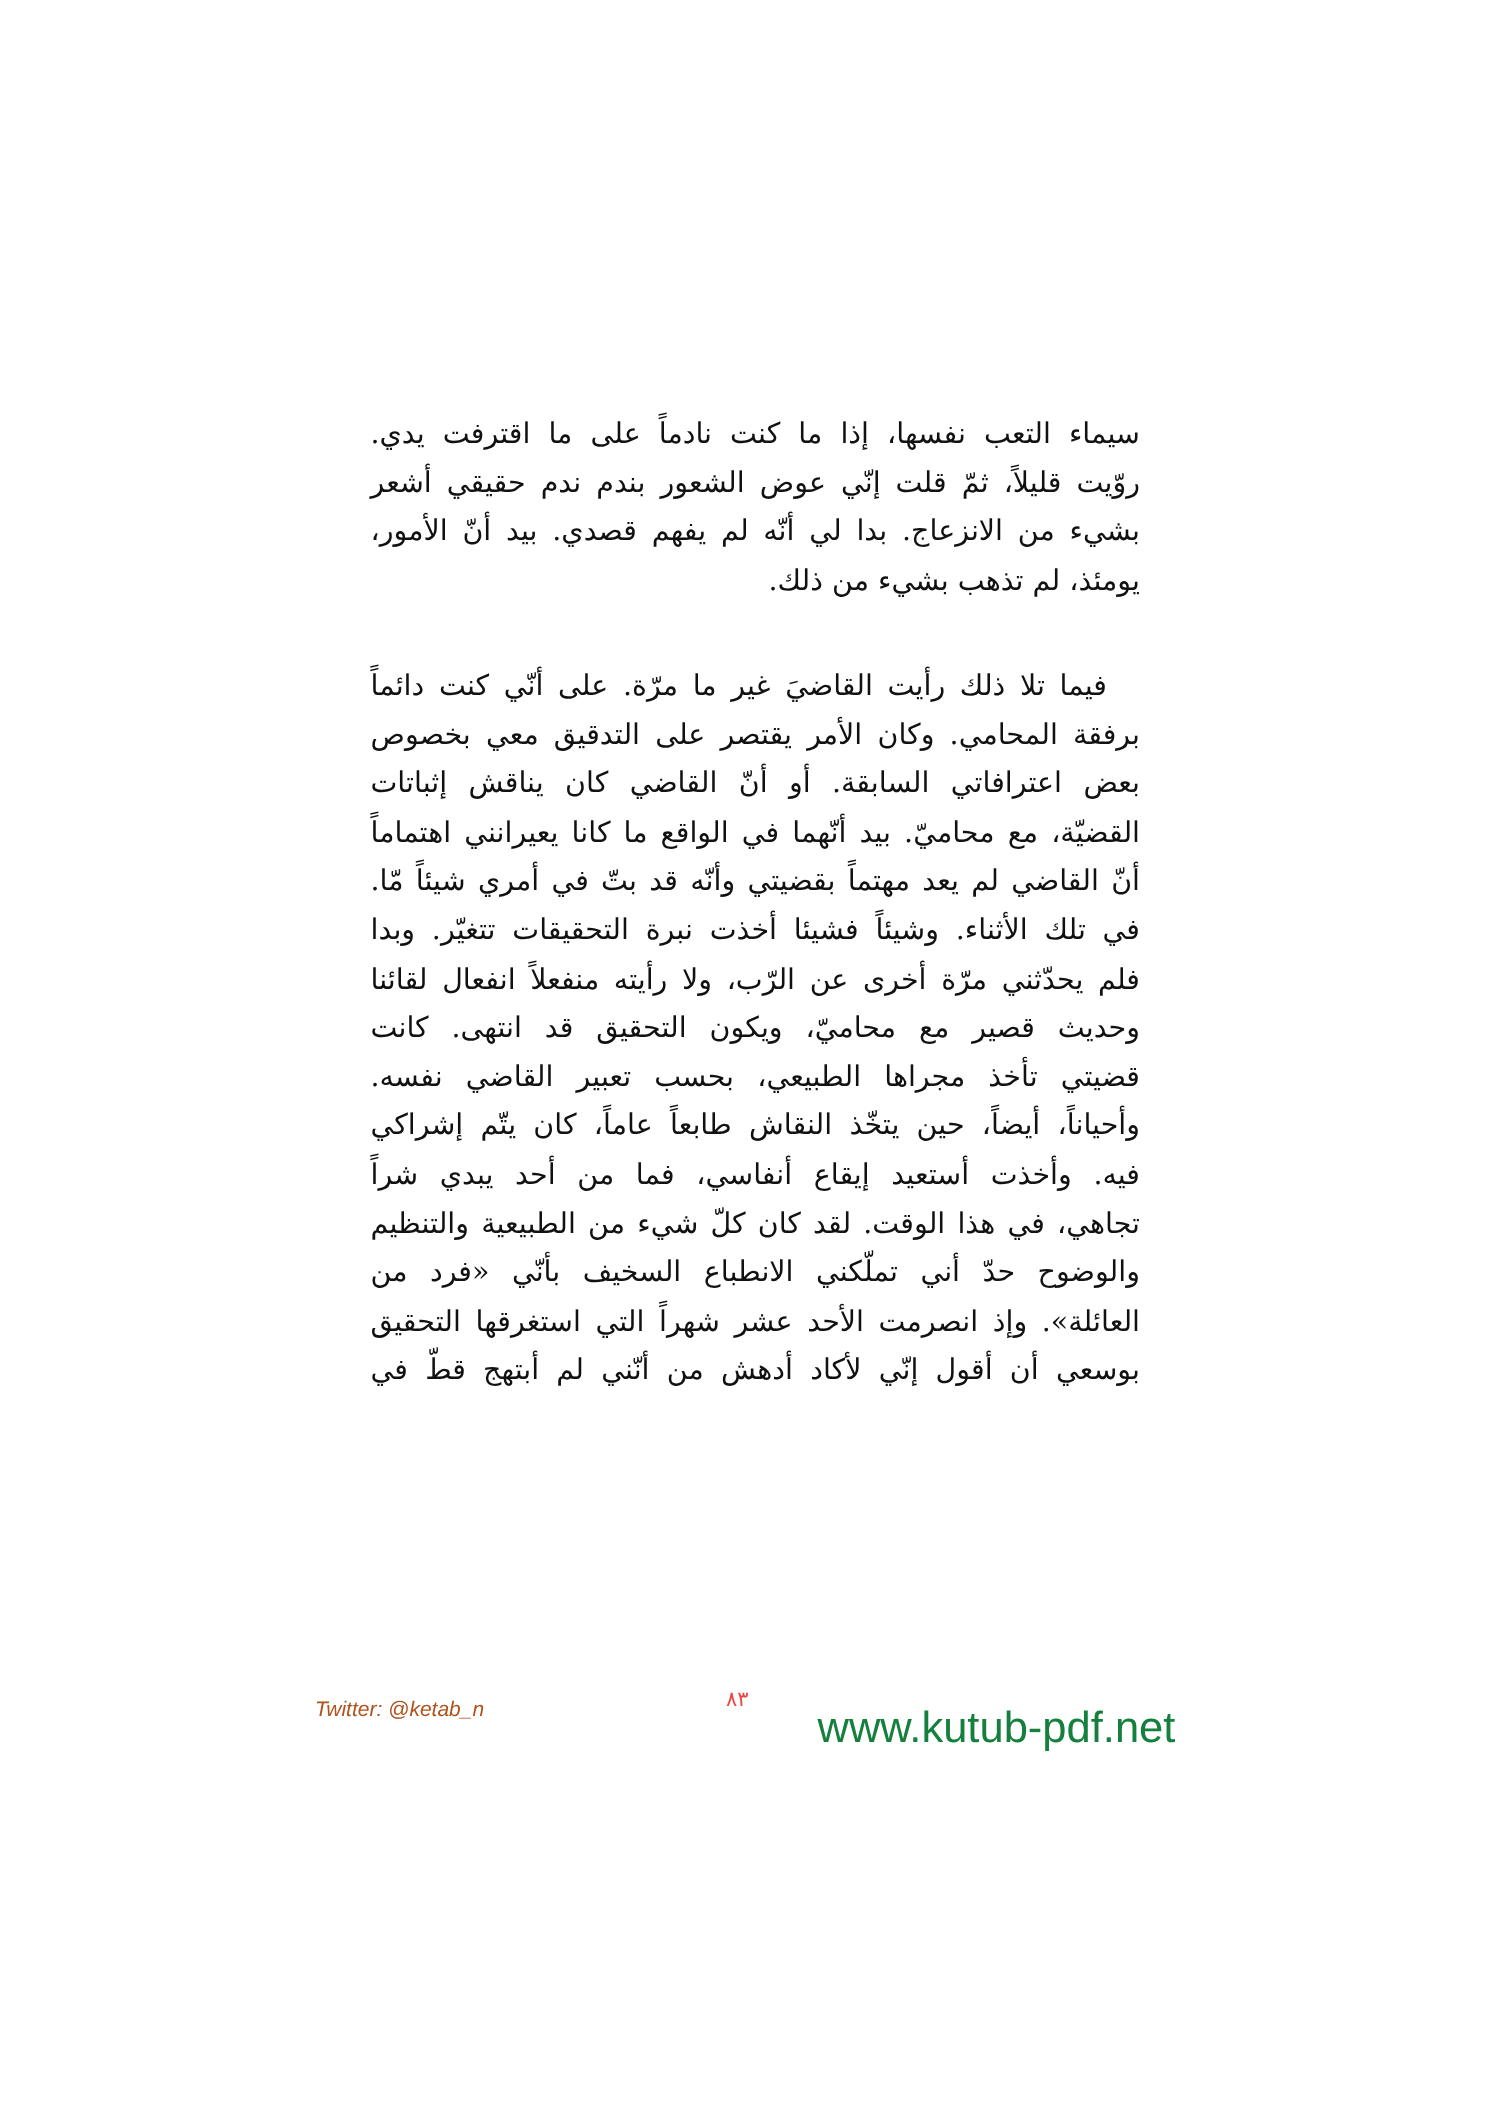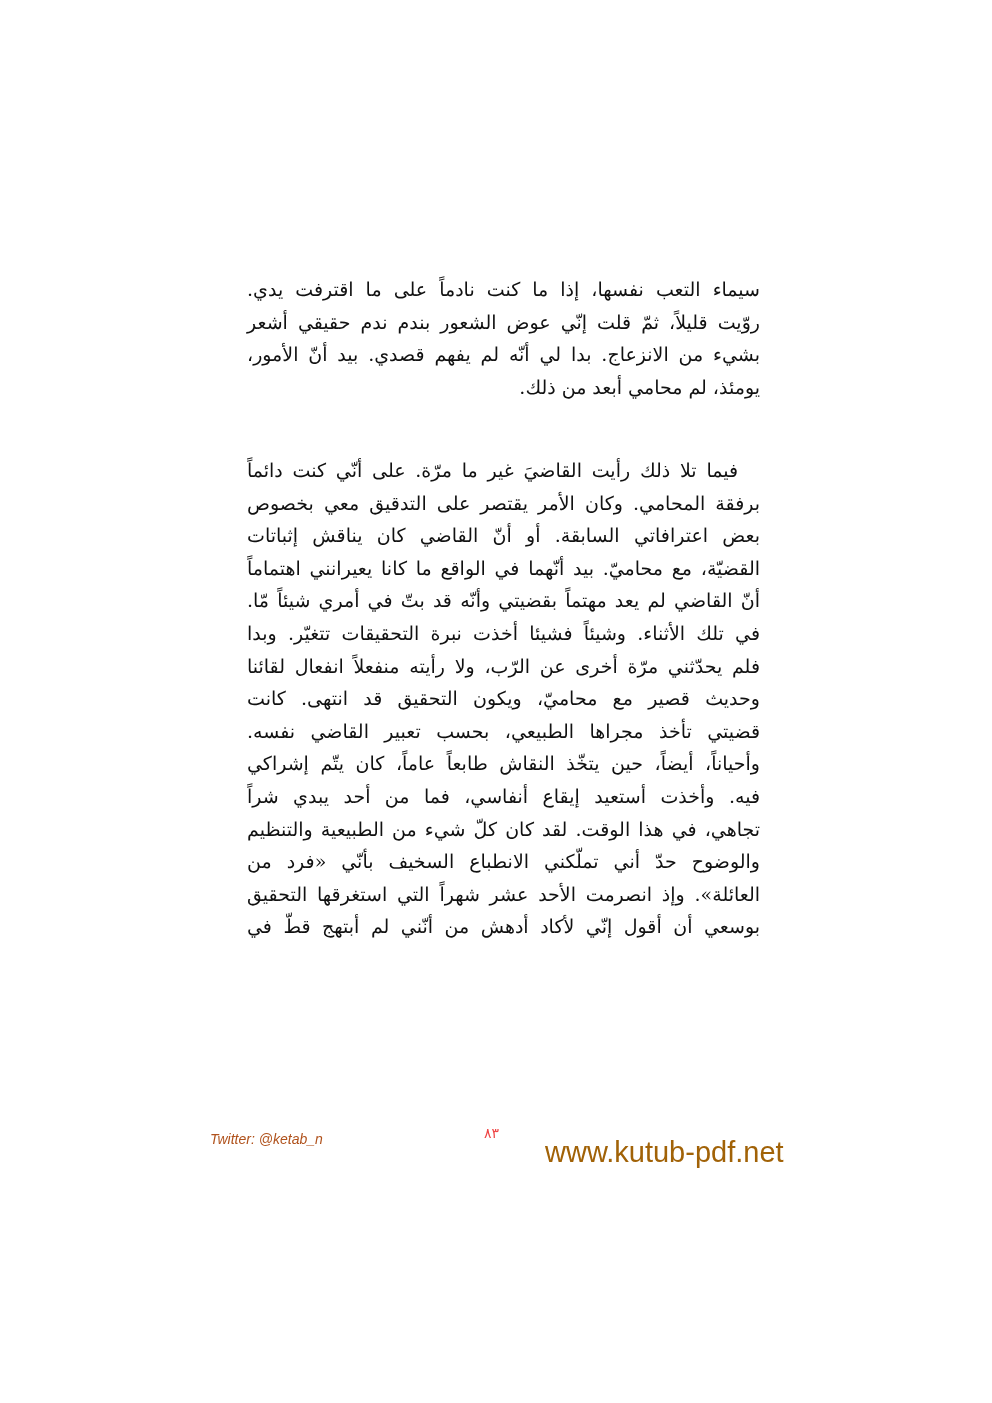--- a/index.html
+++ b/index.html
@@ -36,21 +36,21 @@
       text-align: justify;
       text-align-last: justify;
     }
     .line.last {
       text-align-last: right;
     }
     .line.indent {
       padding-right: 22px;
     }
     #para-1 { top: 273px; }
-    #para-2 { top: 454px; }
+    #para-2 { top: 441px; }
     .footer-twitter {
       position: absolute;
       left: 210px;
       top: 1131px;
       font-family: Liberation Sans, sans-serif;
       font-style: italic;
       font-size: 14px;
       color: #b0521c;
     }
     .page-number {
@@ -61,34 +61,34 @@
       font-size: 14px;
       color: #ef4444;
       direction: rtl;
     }
     .watermark {
       position: absolute;
       left: 545px;
       top: 1136px;
       font-family: "Liberation Sans", sans-serif;
       font-size: 29px;
-      color: #a16207;
+      color: #15803d;
       letter-spacing: 0px;
     }
   </style>
 </head>
 <body>
 
 <div class="page">
 
   <div class="text-block" id="para-1">
     <div class="line">سيماء التعب نفسها، إذا ما كنت نادماً على ما اقترفت يدي.</div>
     <div class="line">روّيت قليلاً، ثمّ قلت إنّي عوض الشعور بندم ندم حقيقي أشعر</div>
     <div class="line">بشيء من الانزعاج. بدا لي أنّه لم يفهم قصدي. بيد أنّ الأمور،</div>
-    <div class="line last">يومئذ، لم محامي أبعد من ذلك.</div>
+    <div class="line last">يومئذ، لم تذهب بشيء من ذلك.</div>
   </div>
 
   <div class="text-block" id="para-2">
     <div class="line indent">فيما تلا ذلك رأيت القاضيَ غير ما مرّة. على أنّي كنت دائماً</div>
     <div class="line">برفقة المحامي. وكان الأمر يقتصر على التدقيق معي بخصوص</div>
     <div class="line">بعض اعترافاتي السابقة. أو أنّ القاضي كان يناقش إثباتات</div>
     <div class="line">القضيّة، مع محاميّ. بيد أنّهما في الواقع ما كانا يعيرانني اهتماماً</div>
     <div class="line">أنّ القاضي لم يعد مهتماً بقضيتي وأنّه قد بتّ في أمري شيئاً مّا.</div>
     <div class="line">في تلك الأثناء. وشيئاً فشيئا أخذت نبرة التحقيقات تتغيّر. وبدا</div>
     <div class="line">فلم يحدّثني مرّة أخرى عن الرّب، ولا رأيته منفعلاً انفعال لقائنا</div>

